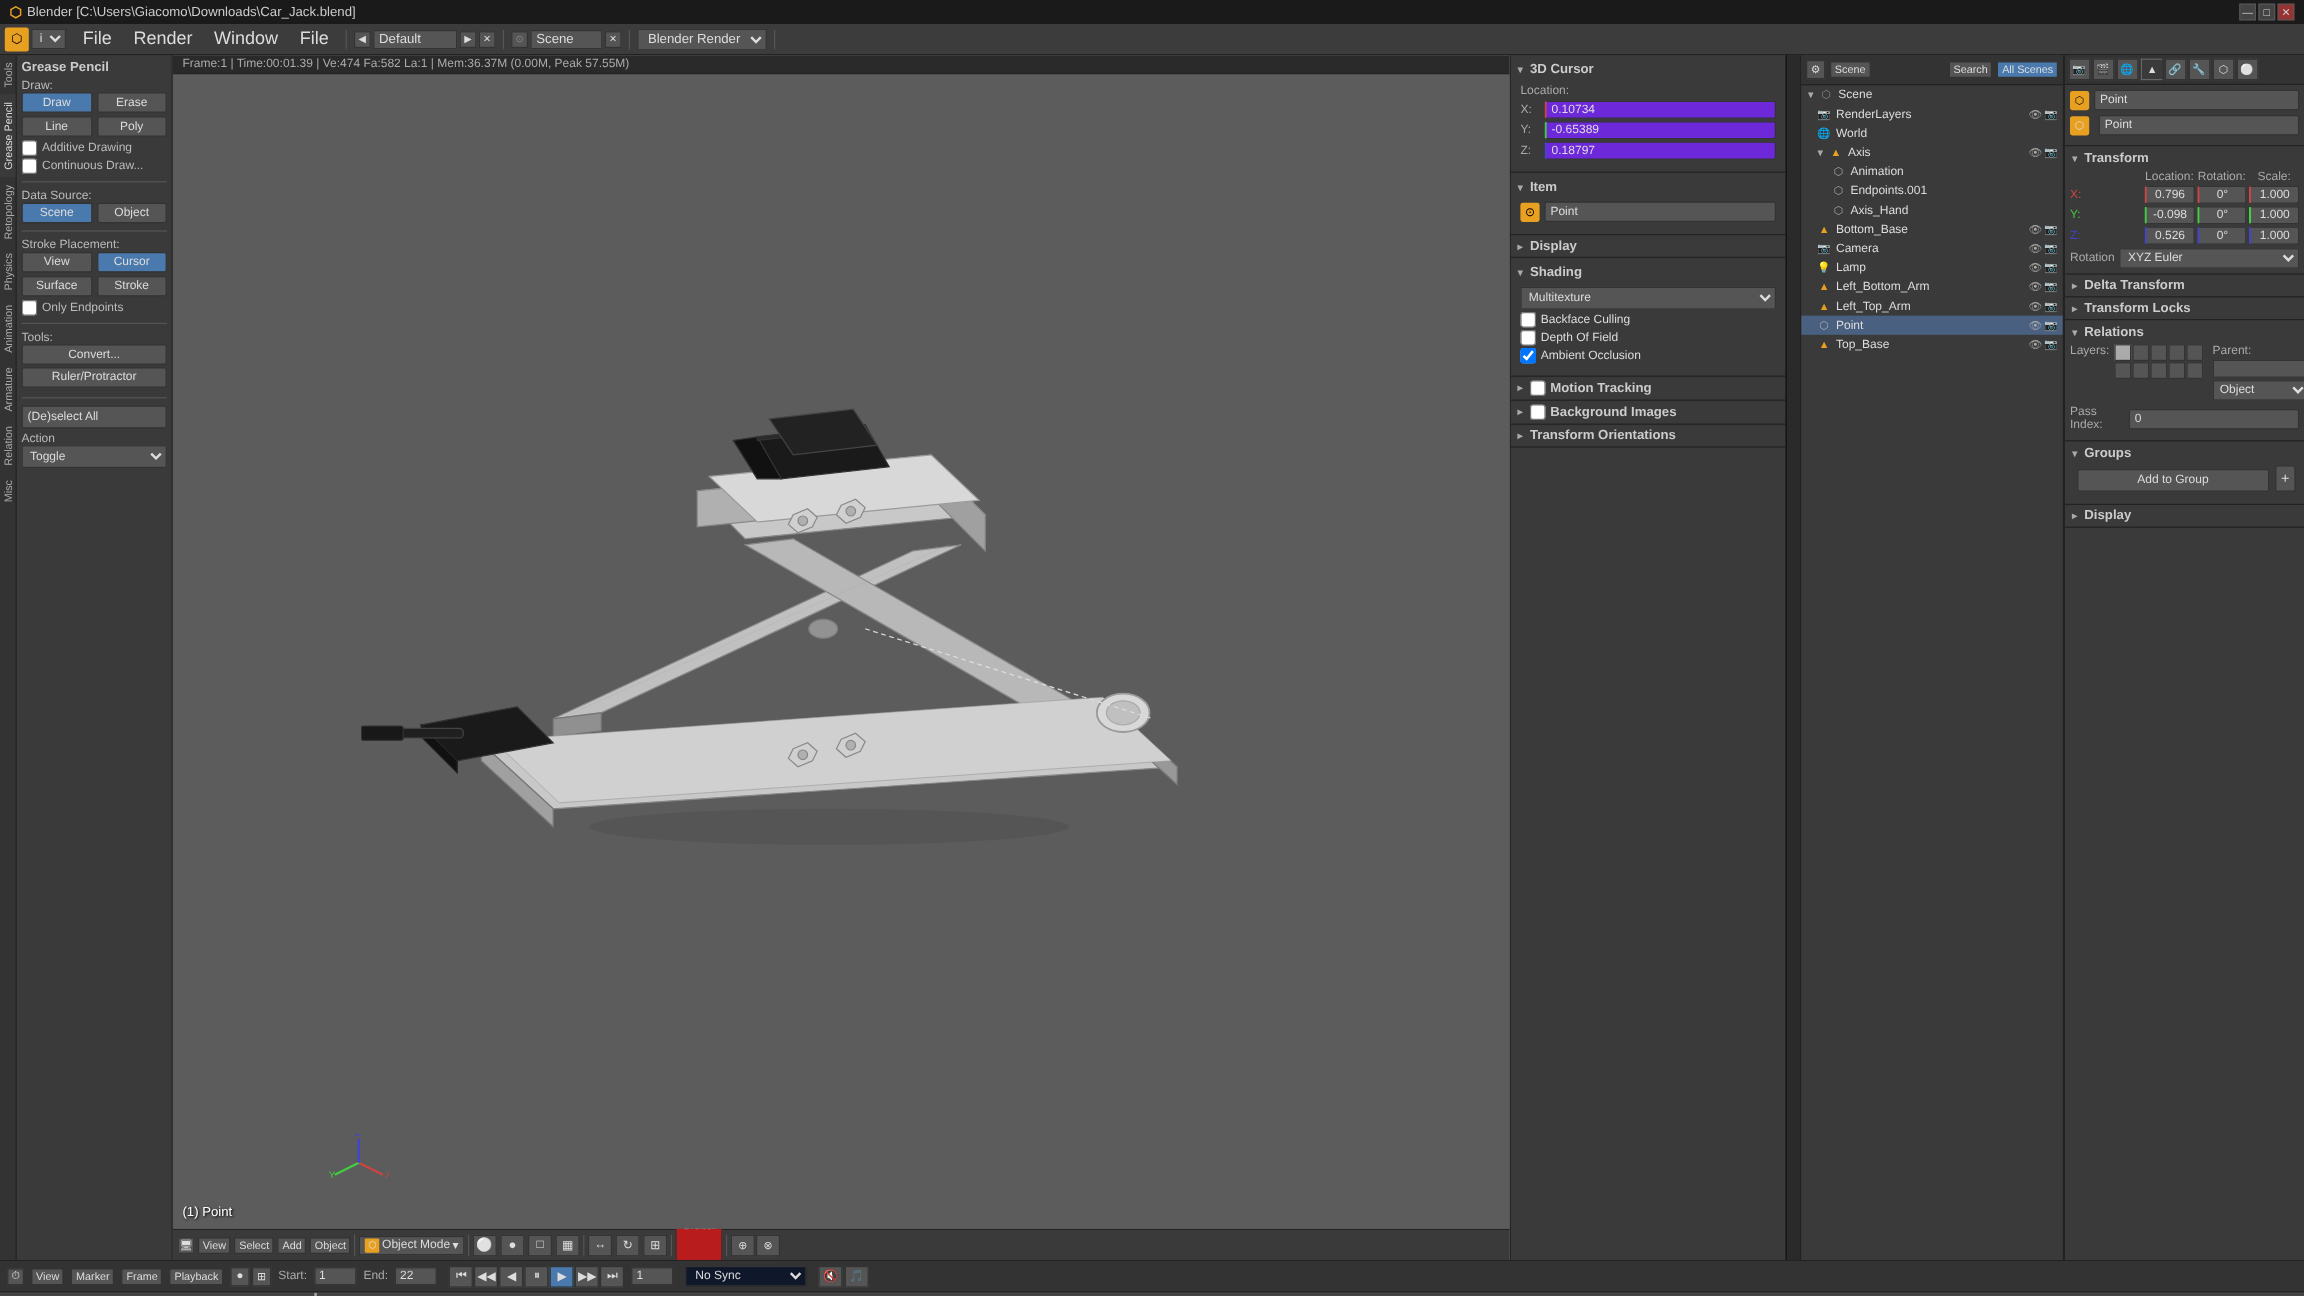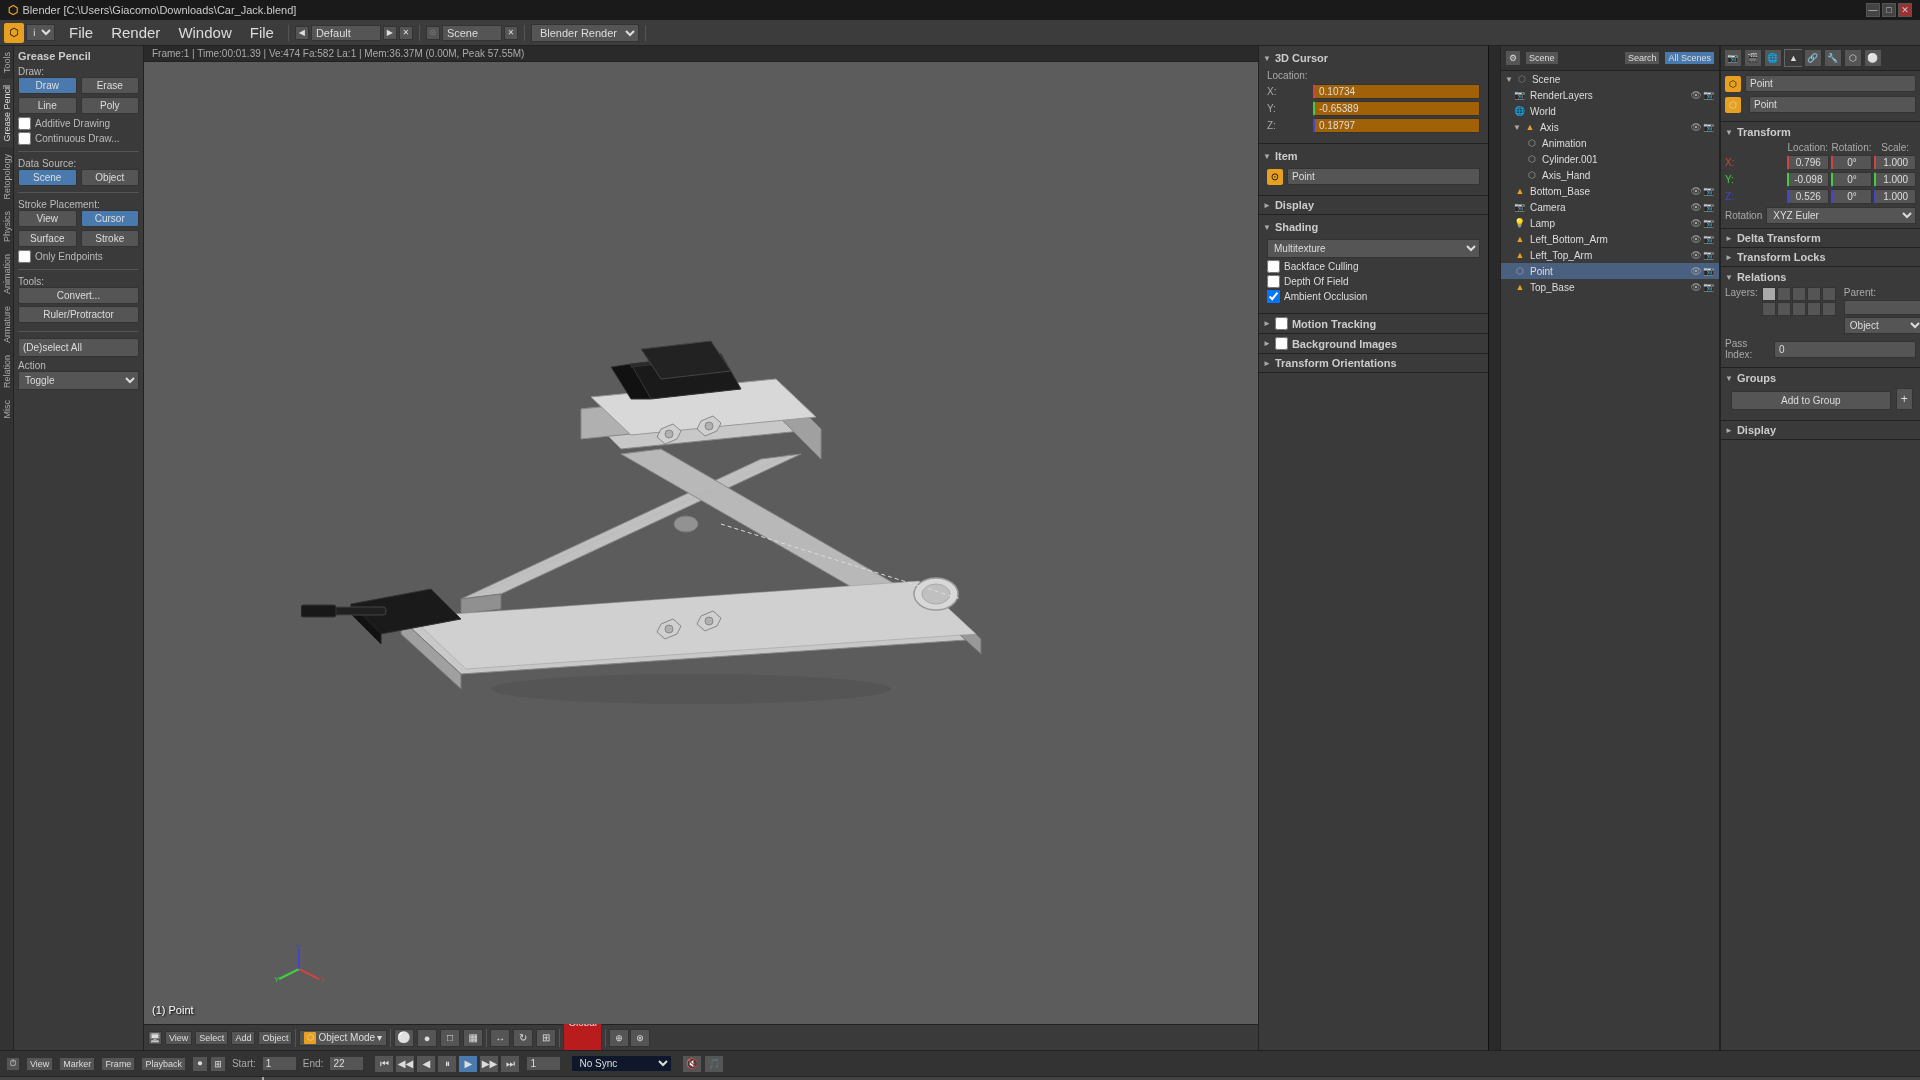--- a/index.html
+++ b/index.html
@@ -39,21 +39,21 @@
     
     #car-jack-svg { position: absolute; top: 50%; left: 50%; transform: translate(-50%, -50%); }
     
     
     .panel-section { border-bottom: 1px solid #222; padding: 4px; }
     .panel-title { display: flex; align-items: center; gap: 4px; padding: 2px 0; cursor: pointer; font-size: 11px; color: #ccc; font-weight: bold; }
     .panel-title:before { content: '▼'; font-size: 8px; color: #aaa; }
     
     .field-row { display: flex; align-items: center; margin-bottom: 2px; }
     .field-label { width: 20px; color: #aaa; font-size: 10px; }
-    .field-value { flex: 1; background: #a16207; border: 1px solid #333; color: #ddd; padding: 1px 4px; font-size: 10px; border-radius: 2px; margin-left: 26px; }
+    .field-value { flex: 1; background: #6d28d9; border: 1px solid #333; color: #ddd; padding: 1px 4px; font-size: 10px; border-radius: 2px; }
     .field-value.x { border-left: 2px solid #c44; }
     .field-value.y { border-left: 2px solid #4c4; }
     .field-value.z { border-left: 2px solid #44c; }
     
     .item-row { display: flex; align-items: center; margin-bottom: 2px; }
     .item-icon { width: 16px; height: 16px; background: #e8a020; border-radius: 2px; margin-right: 4px; display: flex; align-items: center; justify-content: center; font-size: 9px; }
     .item-value { flex: 1; background: #555; border: 1px solid #333; color: #ddd; padding: 2px 4px; font-size: 10px; border-radius: 2px; }
     
     .shading-row { display: flex; align-items: center; gap: 4px; margin-bottom: 2px; }
     .shading-select { flex: 1; background: #555; border: 1px solid #333; color: #ddd; padding: 2px; font-size: 10px; }
@@ -480,21 +480,21 @@
               <span class="ol-eye">👁</span>
               <span class="ol-eye">📷</span>
             </div>
           </div>
           <div class="outliner-item" style="padding-left:24px;">
             <span class="ol-icon" style="color:#aaa;">⬡</span>
             <span class="ol-name">Animation</span>
           </div>
           <div class="outliner-item" style="padding-left:24px;">
             <span class="ol-icon" style="color:#aaa;">⬡</span>
-            <span class="ol-name">Cylinder.001</span>
+            <span class="ol-name">Endpoints.001</span>
           </div>
           <div class="outliner-item" style="padding-left:24px;">
             <span class="ol-icon" style="color:#aaa;">⬡</span>
             <span class="ol-name">Axis_Hand</span>
           </div>
           <div class="outliner-item ol-indent">
             <span class="ol-icon" style="color:#e8a020;">▲</span>
             <span class="ol-name">Bottom_Base</span>
             <div class="ol-controls">
               <span class="ol-eye">👁</span>

